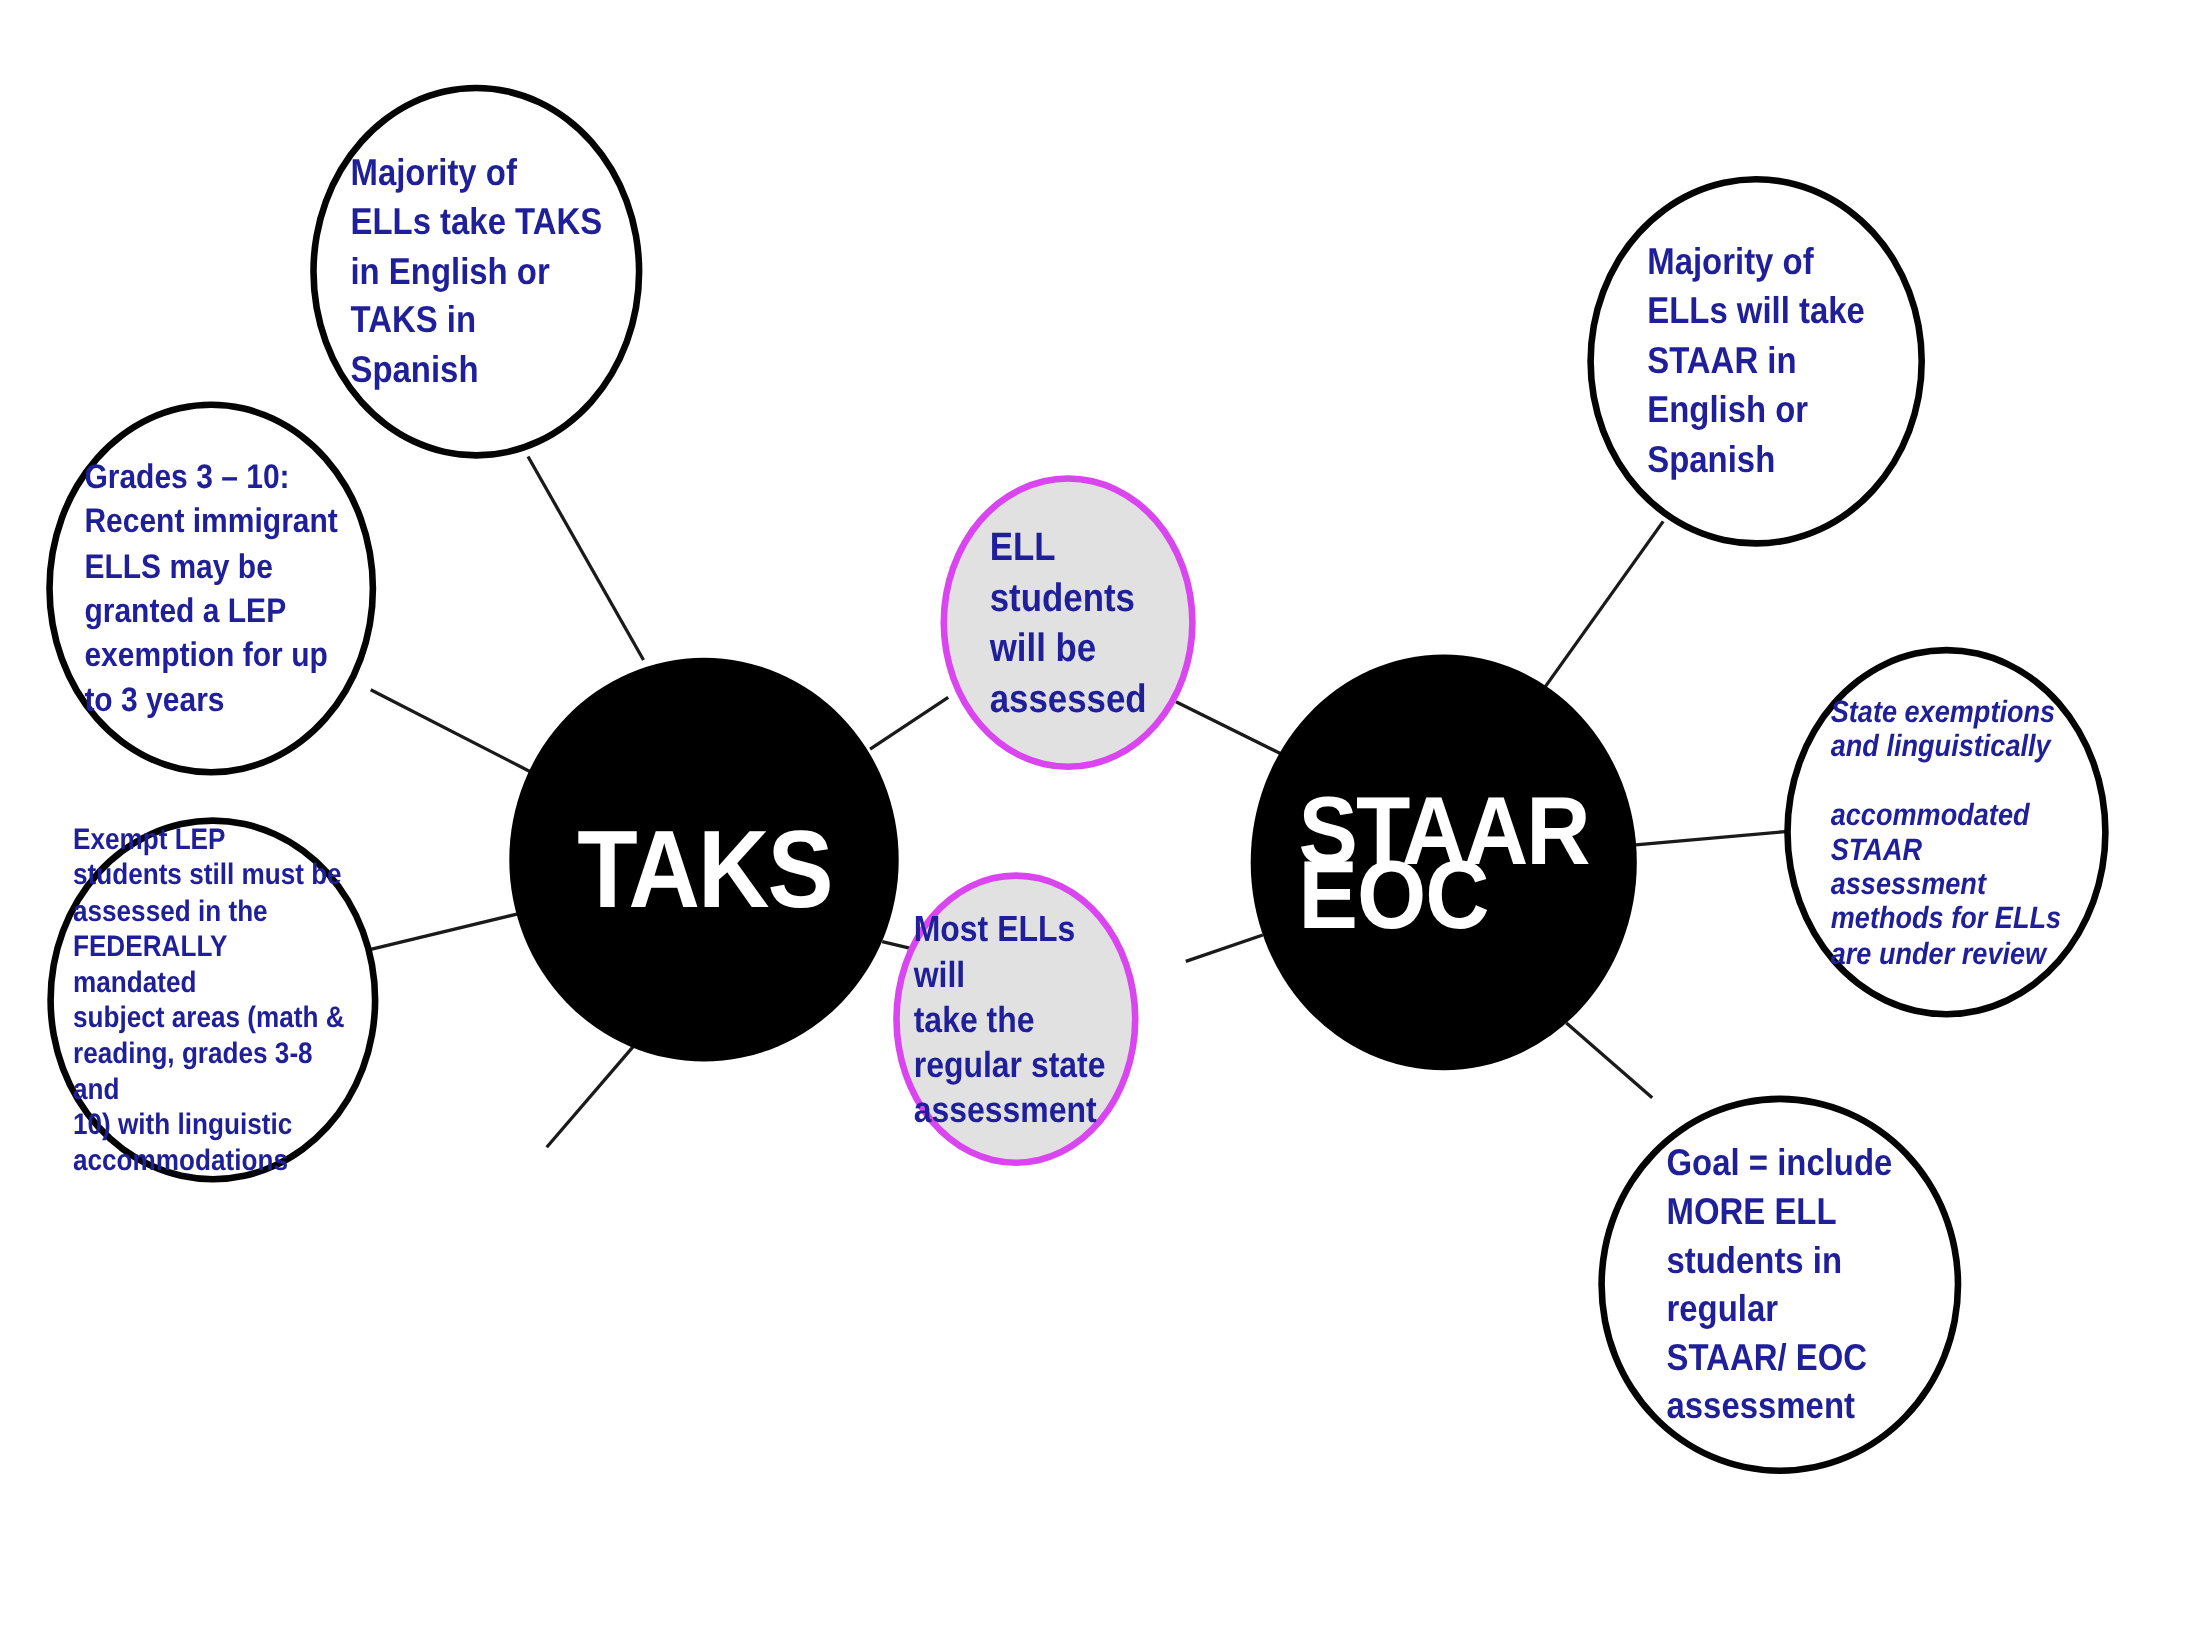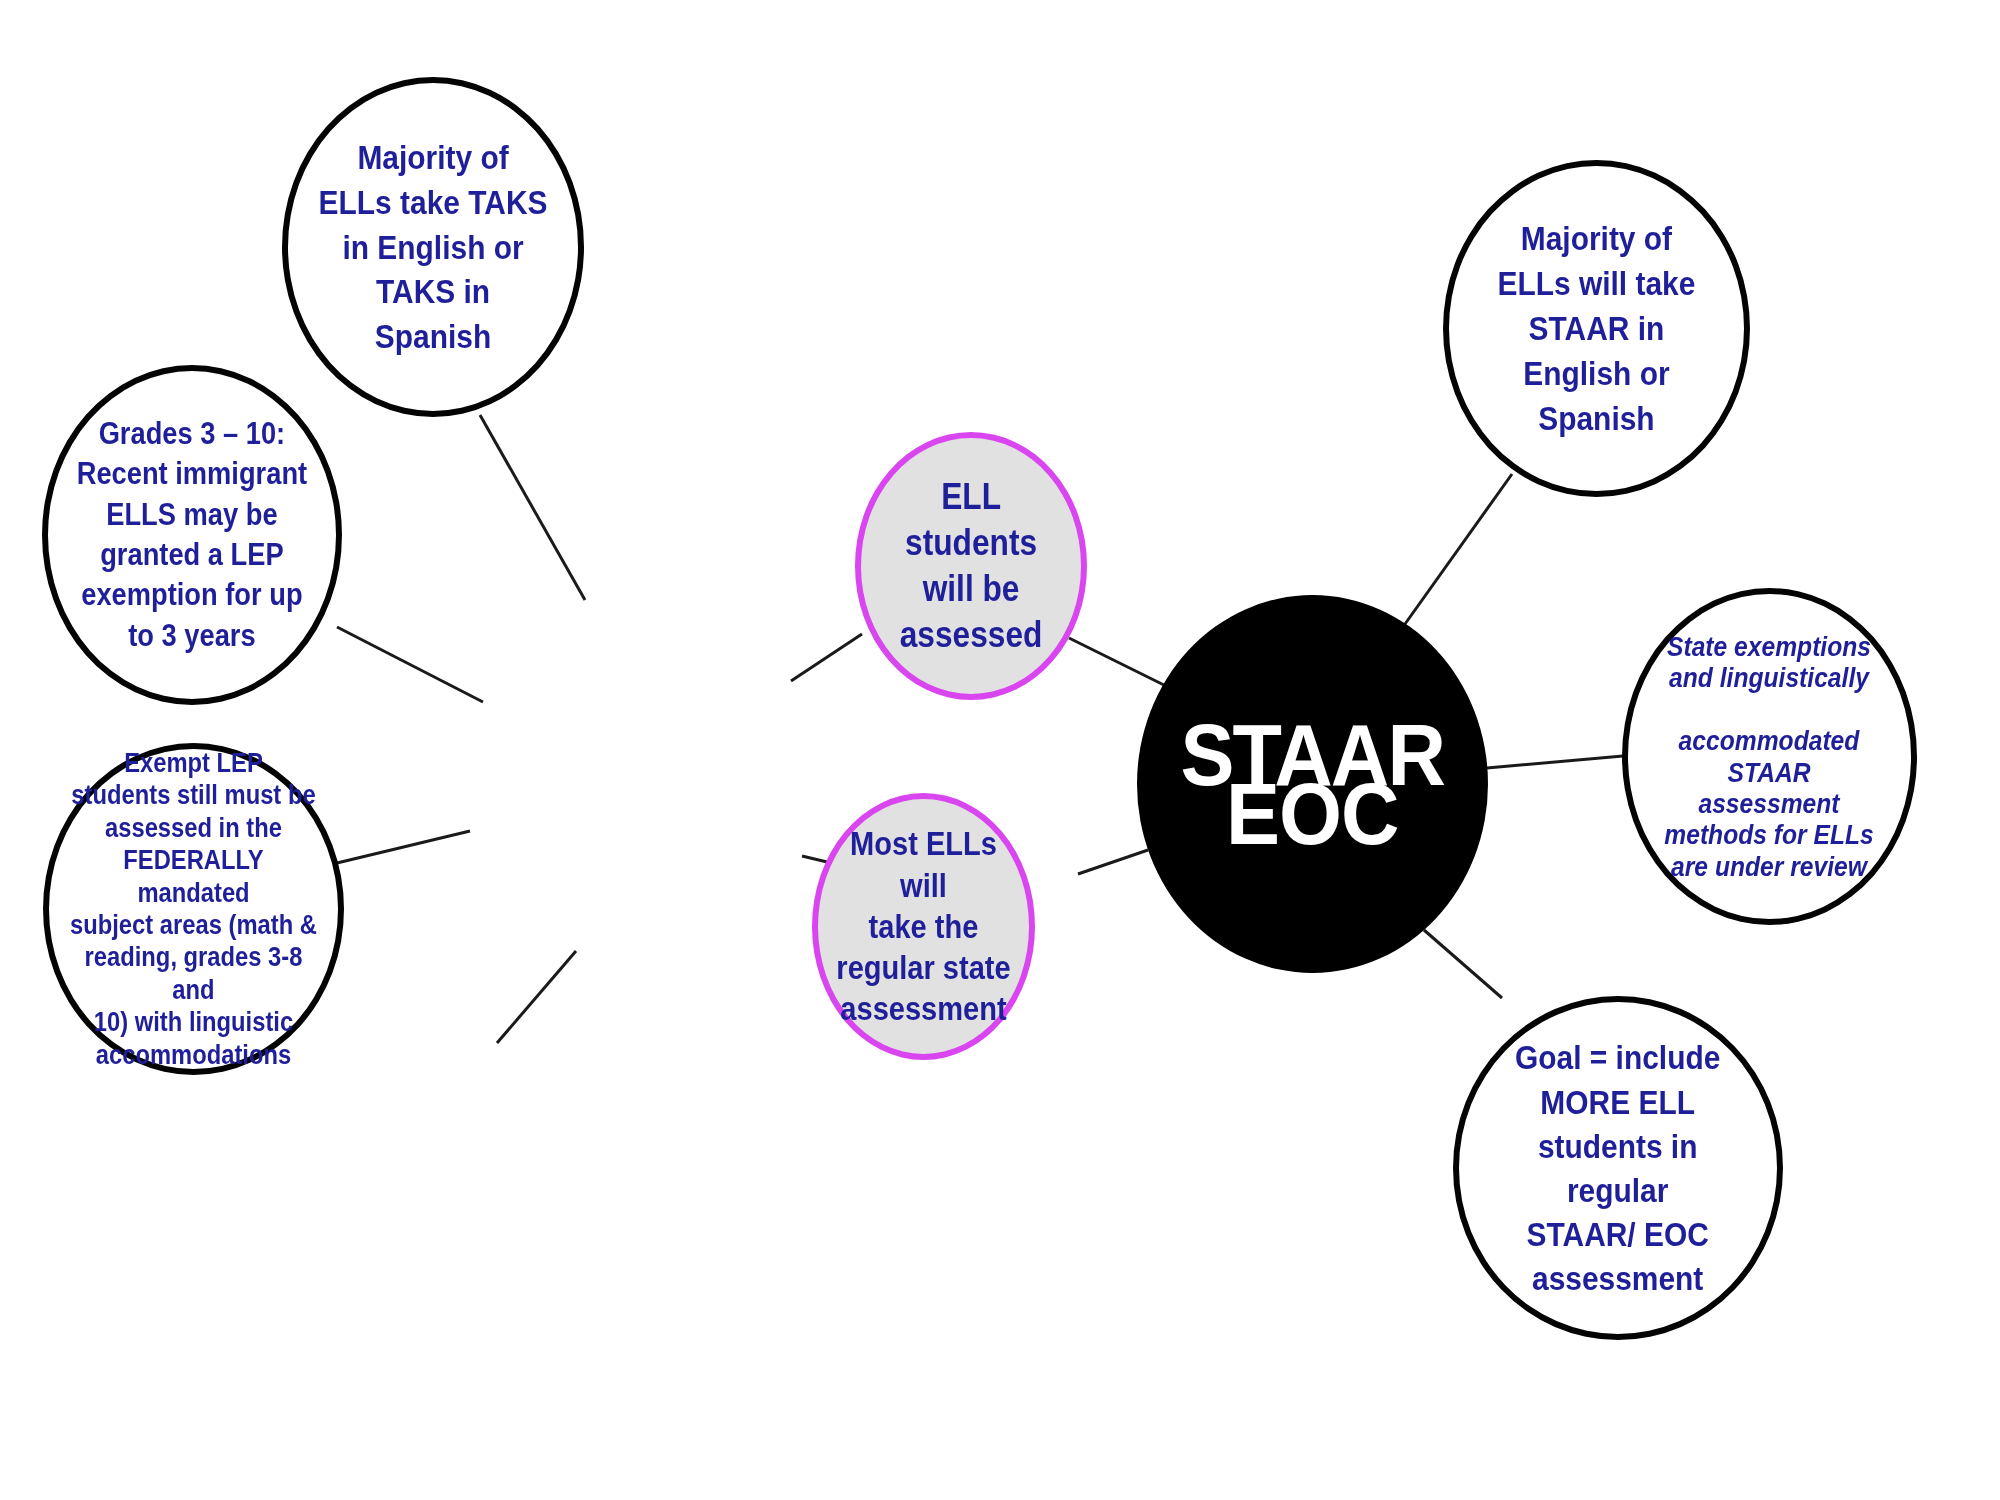--- a/index.html
+++ b/index.html
@@ -15,21 +15,21 @@
     position: absolute;
     left: 0; top: 0;
     width: 2000px; height: 1500px;
   }
   .node {
     position: absolute;
     border-radius: 50%;
     display: flex;
     align-items: center;
     justify-content: center;
-    text-align: center;
+    text-align: left;
     box-sizing: border-box;
     font-weight: bold;
   }
   .node.white {
     background: #ffffff;
     border: 6px solid #040404;
     color: #1f1f99;
   }
   .node.gray {
     background: #e1e1e1;
@@ -132,20 +132,23 @@
 students still must be
 assessed in the
 FEDERALLY mandated
 subject areas (math &amp;
 reading, grades 3-8 and
 10) with linguistic
 accommodations</div>
   </div>
 
 
+  <div class="node black" id="hub-taks">
+    <div class="hub-label">TAKS</div>
+  </div>
 
   <div class="node gray" id="node-ell-assessed">
     <div class="node-text">ELL
 students
 will be
 assessed</div>
   </div>
 
   <div class="node gray" id="node-regular-assessment">
     <div class="node-text">Most ELLs will

